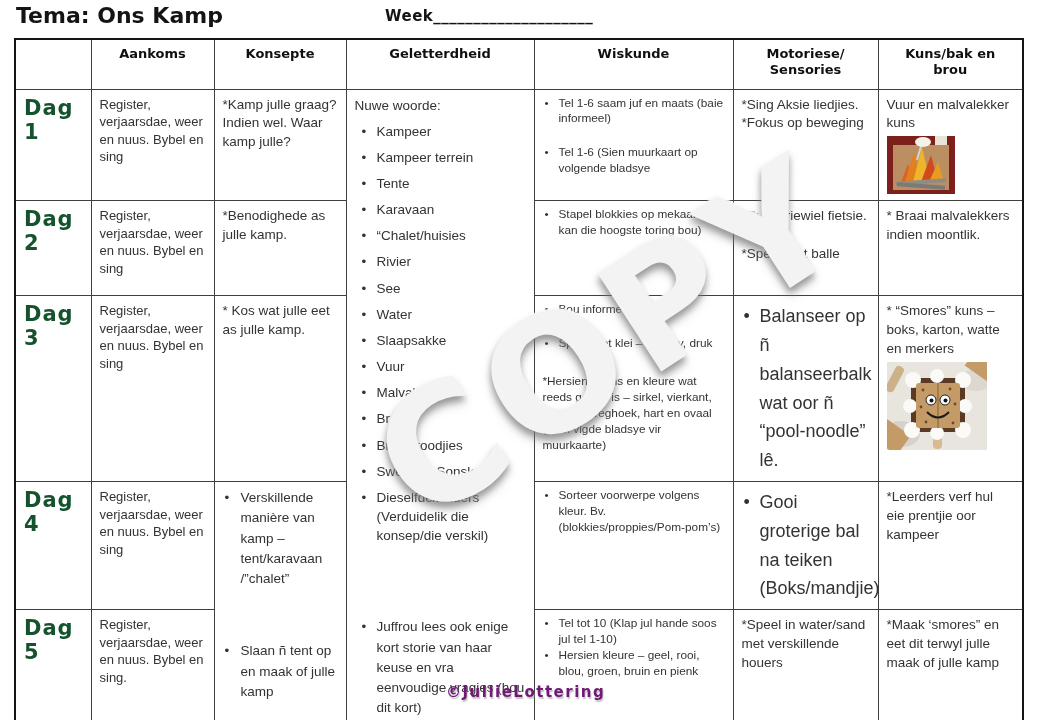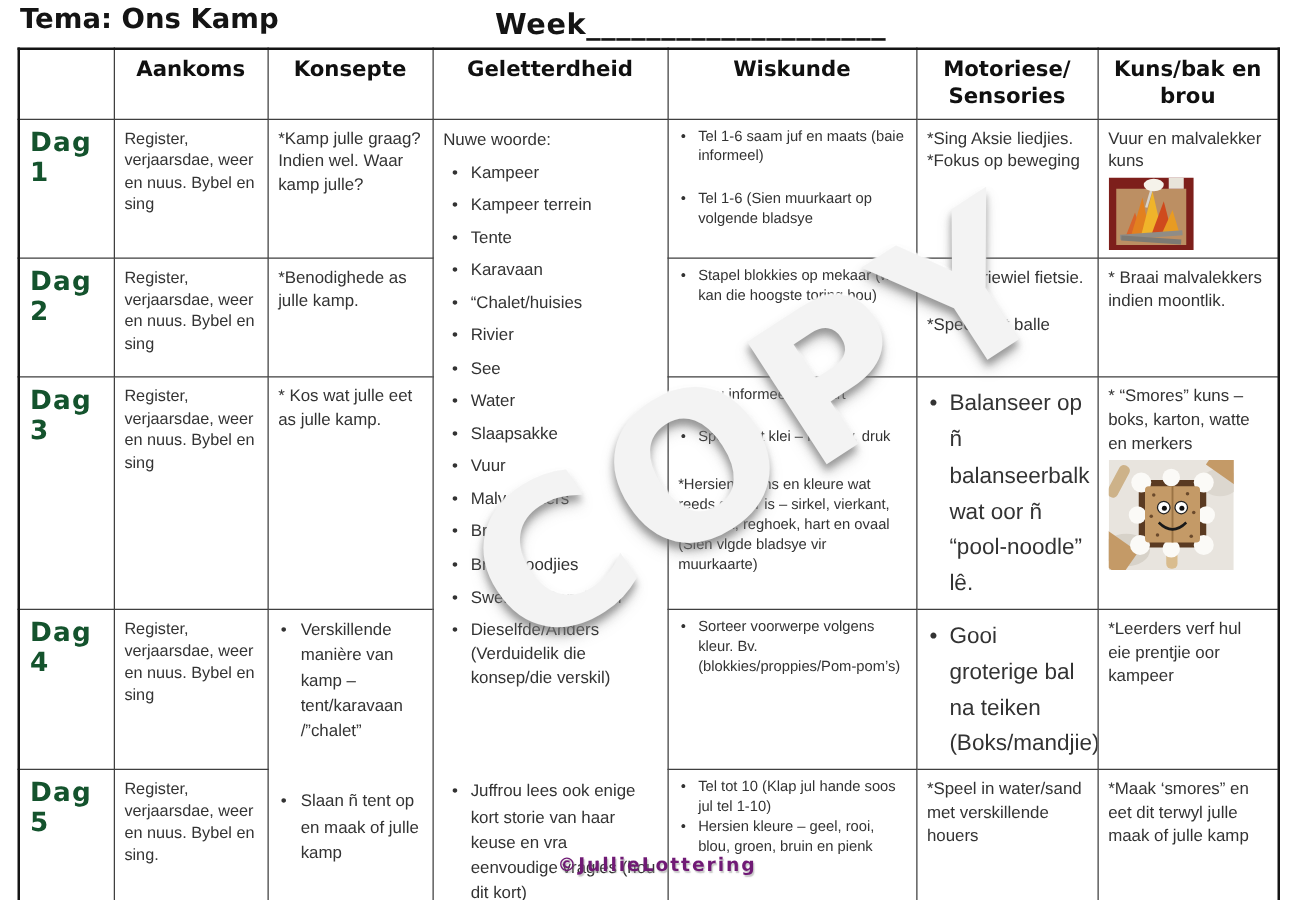--- a/index.html
+++ b/index.html
@@ -8,38 +8,38 @@
     background:#ffffff;
     font-family:"Liberation Sans", sans-serif;
     color:#303030;
   }
   .page-title {
     position:absolute; left:16px; top:3px;
     font-family:"DejaVu Sans", sans-serif;
     font-size:22px; font-weight:600; letter-spacing:0px; color:#141414;
   }
   .week-field {
-    position:absolute; left:396px; top:7px;
-    font-family:"DejaVu Sans", sans-serif;
-    font-size:23px; font-weight:600; color:#141414; letter-spacing:0.5px;
+    position:absolute; left:385px; top:7px;
+    font-family:"DejaVu Sans", sans-serif;
+    font-size:15px; font-weight:600; color:#141414; letter-spacing:0.5px;
   }
   table.plan {
     position:absolute; left:14px; top:38px; width:1008px;
     border-collapse:collapse; table-layout:fixed;
     border:2px solid #141414;
   }
   table.plan th, table.plan td {
     border:1.4px solid #3f3f3f;
     vertical-align:top;
     padding:6px 8px;
     overflow:hidden;
   }
   th.hdr {
     font-family:"DejaVu Sans", sans-serif;
-    font-size:17px; font-weight:700; color:#101010;
+    font-size:13px; font-weight:700; color:#101010;
     white-space:pre-line; line-height:1.25;
     padding-top:6px;
   }
   td.daycell {
     font-family:"DejaVu Sans", sans-serif;
     font-size:21px; font-weight:700; color:#14532d;
     letter-spacing:1px; padding-top:8px; padding-left:9px;
   }
   td.body { font-size:13px; line-height:1.35; color:#333; }
   td.wis  { font-size:11.8px; line-height:1.35; }
@@ -50,21 +50,21 @@
   ul.blist li { position:relative; padding-left:16px; }
   ul.blist li::before { content:"\2022"; position:absolute; left:2px; }
   ul.gap li + li { margin-top:18px; }
   ul.words { margin-top:2px; }
   ul.words li { padding-left:22px; margin-top:7px; }
   ul.words li::before { left:7px; }
   ul.story { margin-top:72px; }
   ul.story li { padding-left:22px; line-height:1.5; }
   ul.story li::before { left:7px; }
   ul.kon45 li { padding-left:18px; line-height:1.5; }
-  ul.kon45 li + li { margin-top:36px; }
+  ul.kon45 li + li { margin-top:52px; }
   ul.motb li { padding-left:18px; font-size:18px; line-height:1.6; }
   .note { margin-top:22px; }
   .photo { margin-top:3px; }
   .photo svg { display:block; }
   .watermark {
     position:absolute; left:310px; top:158px; width:600px; height:360px;
     display:flex; align-items:center; justify-content:center;
     transform:rotate(-33deg);
     font-family:"DejaVu Sans", sans-serif;
     font-weight:700; font-size:160px; letter-spacing:8px;

